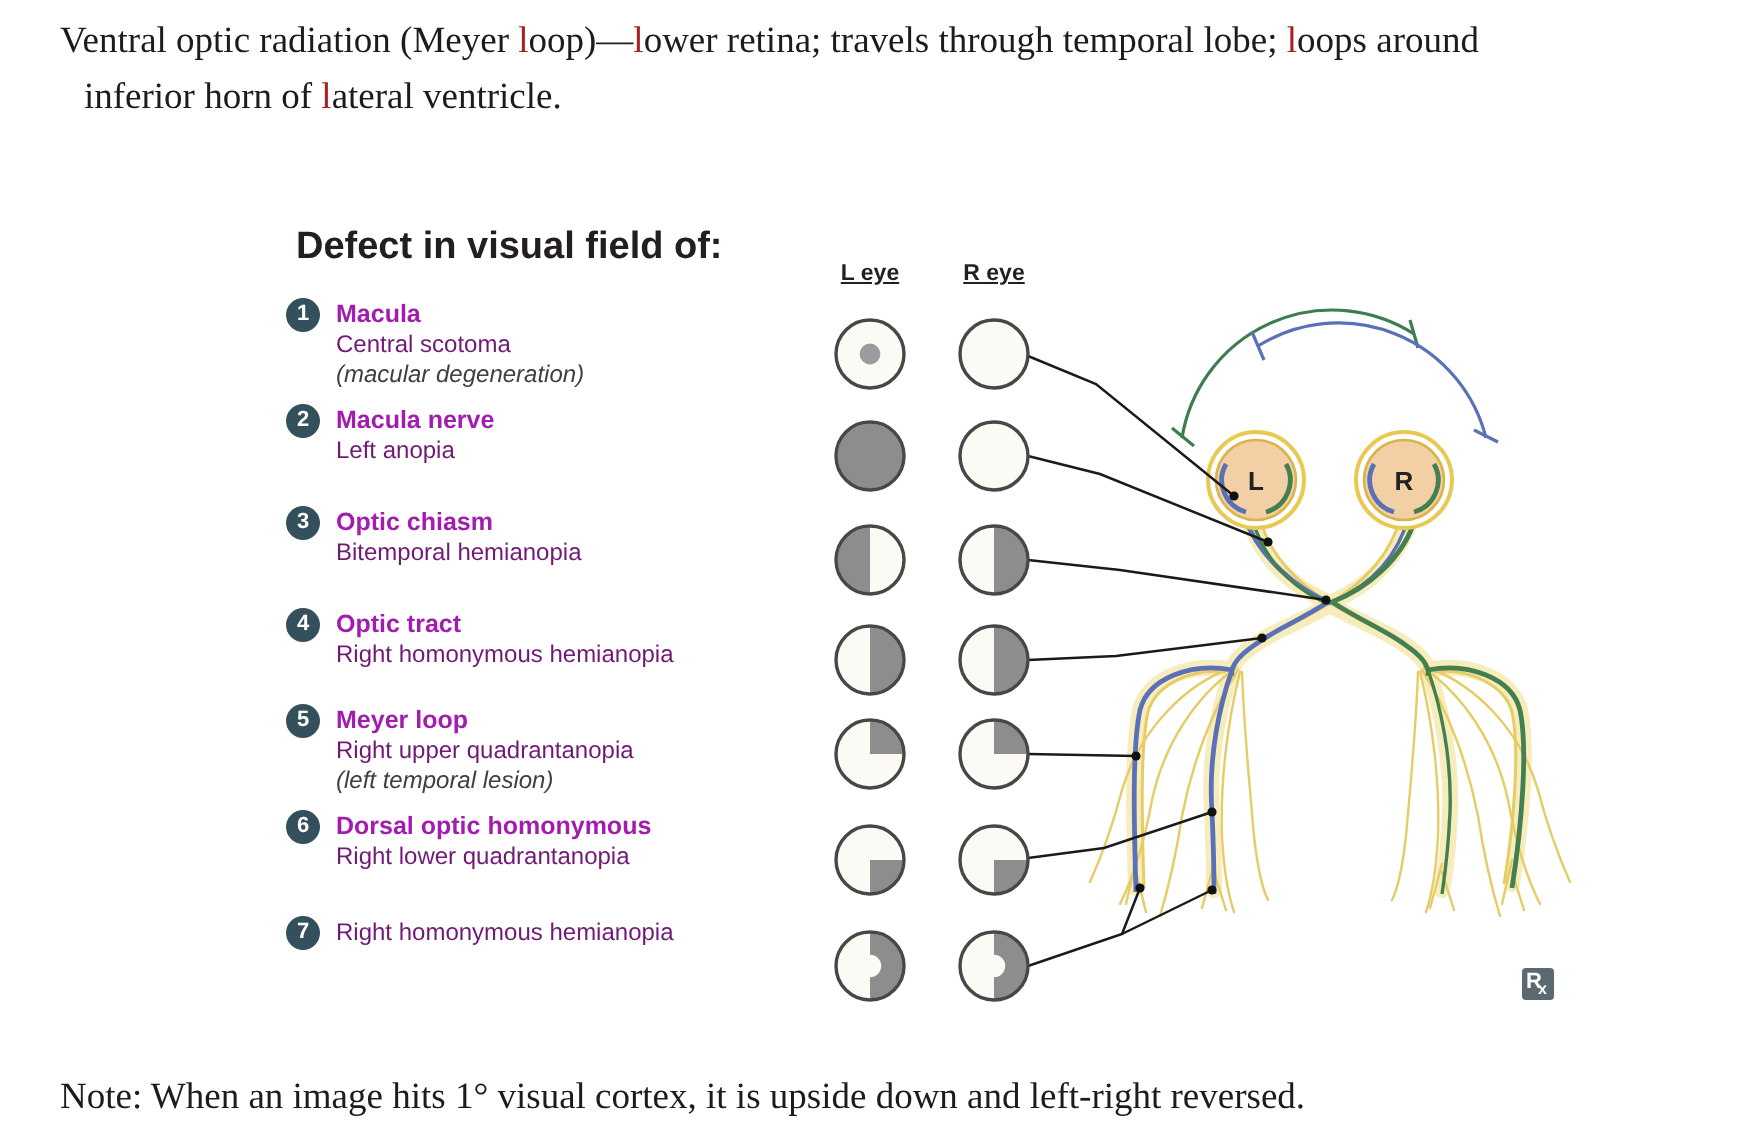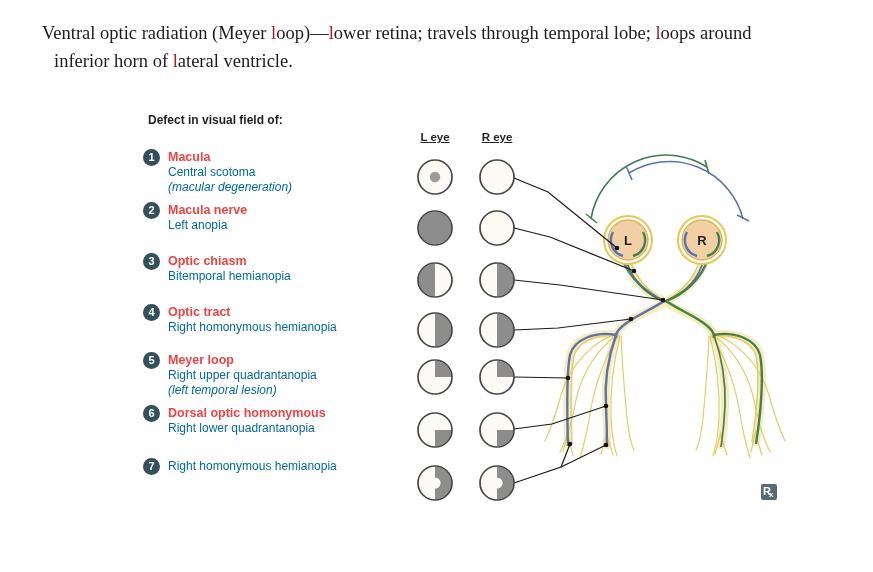--- a/index.html
+++ b/index.html
@@ -1,32 +1,32 @@
 <!DOCTYPE html>
 <html style="--red_letter: #a91e22; --badge: #33505c; --field_shade: #8d8d8d; --field_bg: #fbfaf4; --fiber_blue: #5a71b8; --fiber_green: #44804f; --fiber_yellow: #e6cc64; --arc_green: #3e7d4f; --arc_blue: #5a71b8; --eye_fill: #f2cfa4; --rx_bg: #5b6a72;"><head>
 <meta charset="utf-8">
 <style>
   html,body{margin:0;padding:0;background:#ffffff;}
   .page{position:relative;width:873px;height:572px;background:#fff;overflow:hidden;
         font-family:"Liberation Sans", sans-serif;color:#231f20;}
   
   .serif{font-family:"Liberation Serif", serif;color:#1c1c1c;}
   .intro{position:absolute;left:30px;top:7px;width:843px;font-size:18.5px;line-height:28px;}
-  .intro p{margin:12px;padding-left:12px;text-indent:-12px;white-space:pre-wrap;}
+  .intro p{margin:0;padding-left:12px;text-indent:-12px;white-space:pre-wrap;}
   .red-letter{color:var(--red_letter);}
   .note-line{position:absolute;left:30px;top:536px;width:830px;font-size:18.5px;line-height:26px;}
   
-  .list-title{position:absolute;left:148px;top:113px;font-size:12px;font-weight:bold;color:#231f20;}
+  .list-title{position:absolute;left:148px;top:113px;font-size:19px;font-weight:bold;color:#231f20;}
   .defect-item{position:absolute;left:143px;display:flex;align-items:flex-start;width:270px;}
   .badge{flex:0 0 17px;width:17px;height:17px;border-radius:50%;background:var(--badge);
          color:#fff;font-size:11px;font-weight:bold;text-align:center;line-height:17px;margin-right:8px;}
   .d-text{padding-top:1px;}
-  .d-name{font-size:12.5px;font-weight:bold;line-height:15px;color:#ef4444;}
-  .d-sub{font-size:12px;line-height:14.5px;color:#0369a1;padding-left:0px;}
-  .d-note{font-size:12px;line-height:14.5px;color:#0369a1;font-style:italic;}
+  .d-name{font-size:12.5px;font-weight:bold;line-height:15px;color:#a21caf;}
+  .d-sub{font-size:12px;line-height:14.5px;color:#701a75;padding-left:0px;}
+  .d-note{font-size:12px;line-height:14.5px;color:#404040;font-style:italic;}
   .d-sub:empty,.d-note:empty{display:none;}
   
   .eye-header{position:absolute;top:131px;width:44px;text-align:center;font-size:11.5px;font-weight:bold;color:#231f20;text-decoration:underline;}
   
   .fig{position:absolute;left:0;top:0;pointer-events:none;}
   .fieldbase{fill:#fbfaf4;}
   .shade{fill:var(--field_shade);}
   .dot{fill:#9c9c9c;}
   .fieldring{fill:none;stroke:#474747;stroke-width:1.7px;}
   .halo{fill:none;stroke:#f6ecbc;stroke-width:8px;stroke-linecap:round;}
@@ -283,14 +283,15 @@
           <circle cx="0" cy="0" r="17" class="fieldring"></circle>
         </g>
       </g>
   </svg>
 
   <div class="rx-icon">
     <span class="r">R</span>
     <span class="x">x</span>
   </div>
 
+  <div class="note-line serif">Note: When an image hits 1° visual cortex, it is upside down and left-right reversed.</div>
 
 </div>
 
 </body></html>

